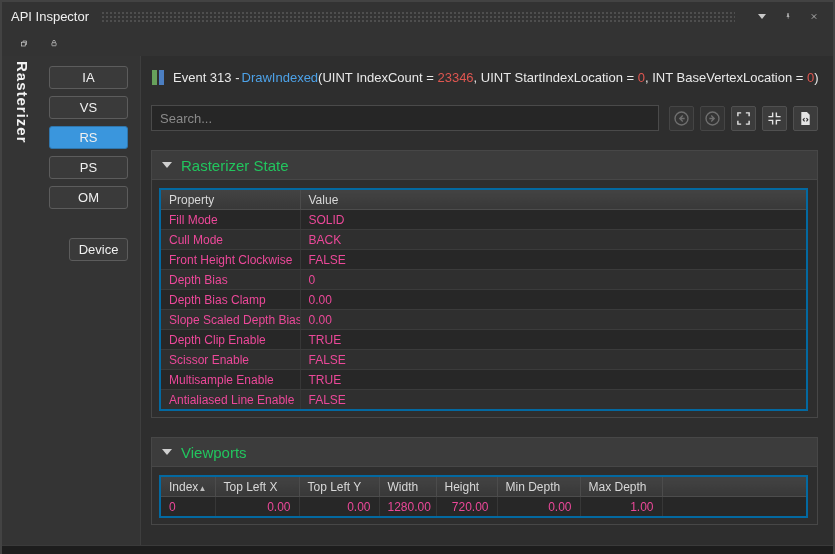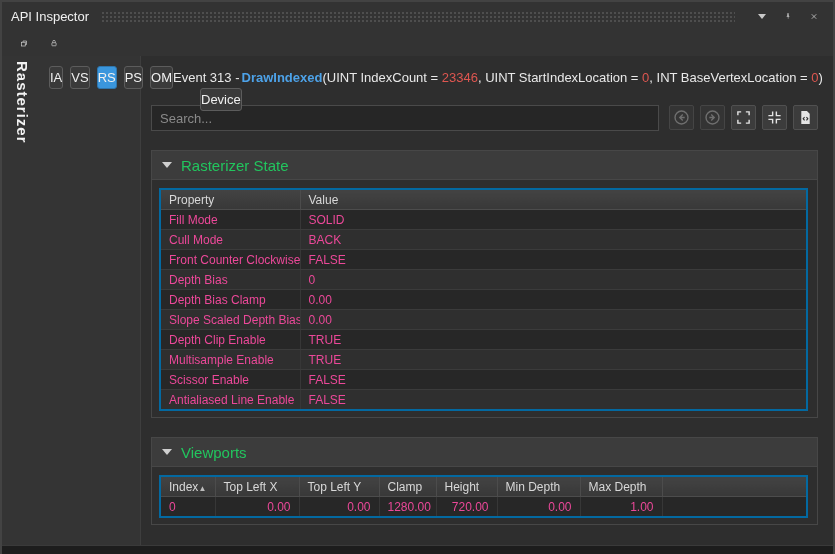--- a/index.html
+++ b/index.html
@@ -22,40 +22,40 @@
   
   .toolbar { height:26px; flex-shrink:0; display:flex; align-items:center; gap:10px; padding-left:12px; }
   .tool-btn { width:20px; height:20px; display:flex; align-items:center; justify-content:center; color:#cfcfcf; }
   
   .body { flex:1; display:flex; min-height:0; }
   .sidebar { width:138px; flex-shrink:0; background:#343434; border-right:1px solid #3e3e3e; position:relative; }
   .vertical-label {
     position:absolute; top:5px; left:12px;
     writing-mode:vertical-rl; font-size:15px; font-weight:bold; color:#f2f2f2; letter-spacing:1px;
   }
-  .stage-buttons { position:absolute; top:10px; left:47px; width:79px; display:flex; flex-direction:row; gap:7px; }
+  .stage-buttons { position:absolute; top:10px; left:47px; width:79px; display:flex; flex-direction:column; gap:7px; }
   .stage-btn {
     height:23px; background:#3a3a3a; border:1px solid #5c5c5c; border-radius:3px;
     color:#f0f0f0; font-size:13px; font-family:inherit; text-align:center; padding:0; cursor:default;
   }
   .stage-btn.active { background:var(--accent,#3a96dd); border-color:#2f76ad; }
   .stage-btn.device { margin-top:22px;margin-left:20px; }
   
   .main { flex:1; background:#2e2e2e; padding:8px 15px 0 10px; overflow:hidden; }
   .event-row { display:flex; align-items:center; margin:2px 0 0 0; height:22px; }
   .event-icon { display:inline-flex; gap:2px; margin:0 9px 0 1px; }
   .event-icon i { display:block; width:5px; height:15px; }
   .event-icon .bar-g { background:var(--evt-green,#67a05b); }
   .event-icon .bar-b { background:var(--evt-blue,#4c7fc2); }
   .event-text { font-size:13px; color:#e9e9e9; white-space:nowrap; }
   .event-label { margin-right:2px; }
-  .event-call { color:var(--call-blue,#4da2e8); font-weight:bold; }
+  .event-call { color:var(--call-blue,#4da2e8); font-weight:normal; }
   .sig-num { color:var(--red,#de5650); }
   
-  .search-row { display:flex; margin-top:17px; gap:6px; }
+  .search-row { display:flex; align-items:center; margin-top:17px; gap:6px; }
   .search-input {
     flex:1; height:26px; box-sizing:border-box; background:#262626; border:1px solid #4a4a4a;
     color:#bdbdbd; font-size:13px; padding:0 8px; font-family:inherit; outline:none; margin-right:4px;
   }
   .search-input::placeholder { color:#8a8a8a; }
   .icon-btn {
     width:25px; height:25px; flex-shrink:0; box-sizing:border-box;
     background:#3c3c3c; border:1px solid #505050; border-radius:2px;
     display:flex; align-items:center; justify-content:center; color:#e4e4e4; padding:0; cursor:default;
   }
@@ -207,46 +207,46 @@
             <tbody>
                 <tr>
                   <td>Fill Mode</td>
                   <td>SOLID</td>
                 </tr>
                 <tr>
                   <td>Cull Mode</td>
                   <td>BACK</td>
                 </tr>
                 <tr>
-                  <td>Front Counter Clockwise</td>
+                  <td>Front Height Clockwise</td>
                   <td>FALSE</td>
                 </tr>
                 <tr>
                   <td>Depth Bias</td>
                   <td>0</td>
                 </tr>
                 <tr>
                   <td>Depth Bias Clamp</td>
                   <td>0.00</td>
                 </tr>
                 <tr>
                   <td>Slope Scaled Depth Bias</td>
                   <td>0.00</td>
                 </tr>
                 <tr>
                   <td>Depth Clip Enable</td>
                   <td>TRUE</td>
                 </tr>
                 <tr>
+                  <td>Scissor Enable</td>
+                  <td>FALSE</td>
+                </tr>
+                <tr>
                   <td>Multisample Enable</td>
                   <td>TRUE</td>
-                </tr>
-                <tr>
-                  <td>Scissor Enable</td>
-                  <td>FALSE</td>
                 </tr>
                 <tr>
                   <td>Antialiased Line Enable</td>
                   <td>FALSE</td>
                 </tr>
               </tbody>
           </table>
         </div>
       </div>
 
@@ -265,21 +265,21 @@
               <col style="width:61px">
                 <col style="width:83px">
                 <col style="width:82px">
                 <col>
             </colgroup>
             <thead>
                 <tr>
                   <th>Index<span class="sort-arrow">▲</span></th>
                   <th>Top Left X</th>
                   <th>Top Left Y</th>
-                  <th>Clamp</th>
+                  <th>Width</th>
                   <th>Height</th>
                   <th>Min Depth</th>
                   <th>Max Depth</th>
                   <th></th>
                 </tr>
               </thead>
             <tbody>
                 <tr>
                   <td>0</td>
                   <td class="num">0.00</td>

